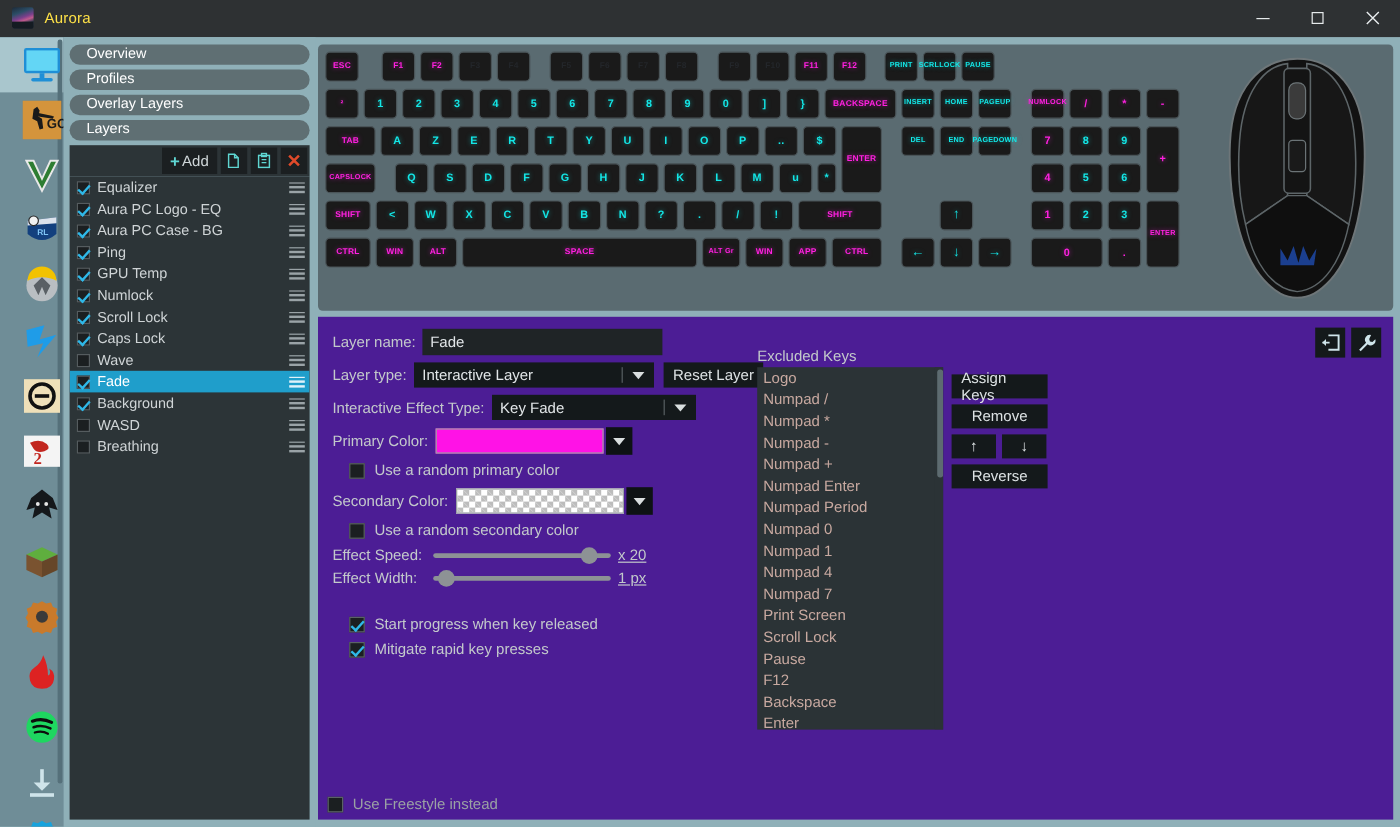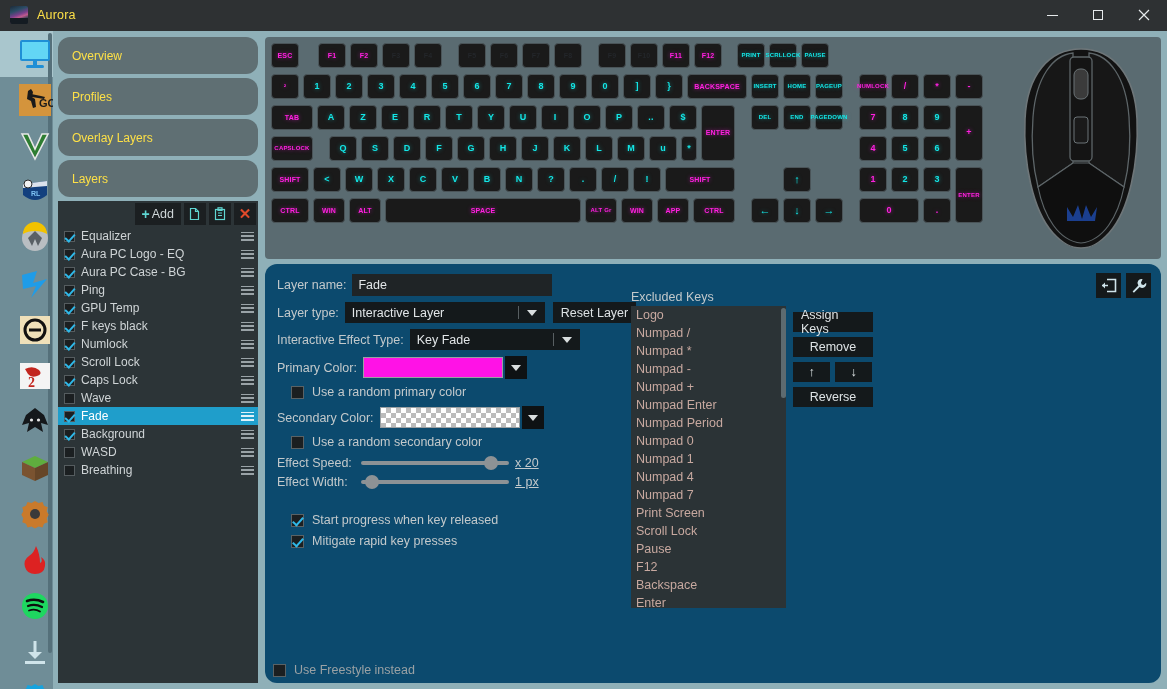--- a/index.html
+++ b/index.html
@@ -45,22 +45,22 @@
   .rail-ico{width:36px;height:34px;position:relative;display:block;}
 
   #rail-scroll{position:absolute;right:1px;top:2px;width:4px;height:620px;background:#55707a;border-radius:2px;}
 
   
   #leftcol{
     width:210px;flex:0 0 auto;background:#8fb0b8;
     padding:6px 5px 6px 5px;display:flex;flex-direction:column;
   }
   .navtab{
-    height:37px;border-radius:12px;background:#5f6f73;color:#fde047;
-    display:flex;align-items:center;padding-left:14px;margin-bottom:4px;
+    height:17px;border-radius:12px;background:#5f6f73;color:#ffffff;
+    display:flex;padding-left:14px;margin-bottom:4px;
     font-size:12px;flex:0 0 auto;
   }
   #layer-toolbar{
     background:#2c3437;height:26px;display:flex;align-items:center;justify-content:flex-end;
     padding-right:2px;flex:0 0 auto;
   }
   .tbtn{height:22px;min-width:22px;background:#1b1f21;margin-left:3px;display:flex;align-items:center;
     justify-content:center;color:#58d3d0;font-size:12px;padding:0 4px;}
   #btn-add{color:#cfd6d8;font-size:12.5px;padding:0 7px;}
   #btn-add .plus{color:#5fd6d2;font-size:14px;font-weight:bold;margin-right:2px;}
@@ -113,21 +113,21 @@
   .k-md{font-size:9px;}
   .k-lg{font-size:11px;}
 
   #mousepanel{
     width:150px;flex:0 0 auto;position:relative;
   }
   #mousesvg{position:absolute;right:4px;top:2px;}
 
   
   #settings{
-    flex:1 1 auto;background:#0c4a6e;border-radius:12px;position:relative;
+    flex:1 1 auto;background:#4c1d95;border-radius:0;position:relative;
     padding:10px 12px;overflow:hidden;min-height:0;
   }
   #panelicons{position:absolute;right:10px;top:9px;display:flex;gap:5px;}
   .picon{width:25px;height:25px;background:#14191b;display:flex;align-items:center;justify-content:center;}
 
   .frow{display:flex;align-items:center;margin-bottom:6px;}
   .flab{color:#c3c9cb;font-size:12.5px;margin-right:6px;white-space:nowrap;}
   .txtbox{
     background:#1f2426;border:0;height:22px;color:#e2e6e8;font-size:12.5px;
     padding:0 6px;font-family:"Liberation Sans",sans-serif;
@@ -400,29 +400,20 @@
           <span class="lname">Ping</span>
           <span class="lgrip">
             <i></i>
             <i></i>
             <i></i>
           </span>
         </div>
         <div class="layer-row">
           <span class="lchk on"></span>
           <span class="lname">GPU Temp</span>
-          <span class="lgrip">
-            <i></i>
-            <i></i>
-            <i></i>
-          </span>
-        </div>
-        <div class="layer-row">
-          <span class="lchk on"></span>
-          <span class="lname">F keys black</span>
           <span class="lgrip">
             <i></i>
             <i></i>
             <i></i>
           </span>
         </div>
         <div class="layer-row">
           <span class="lchk on"></span>
           <span class="lname">Numlock</span>
           <span class="lgrip">

